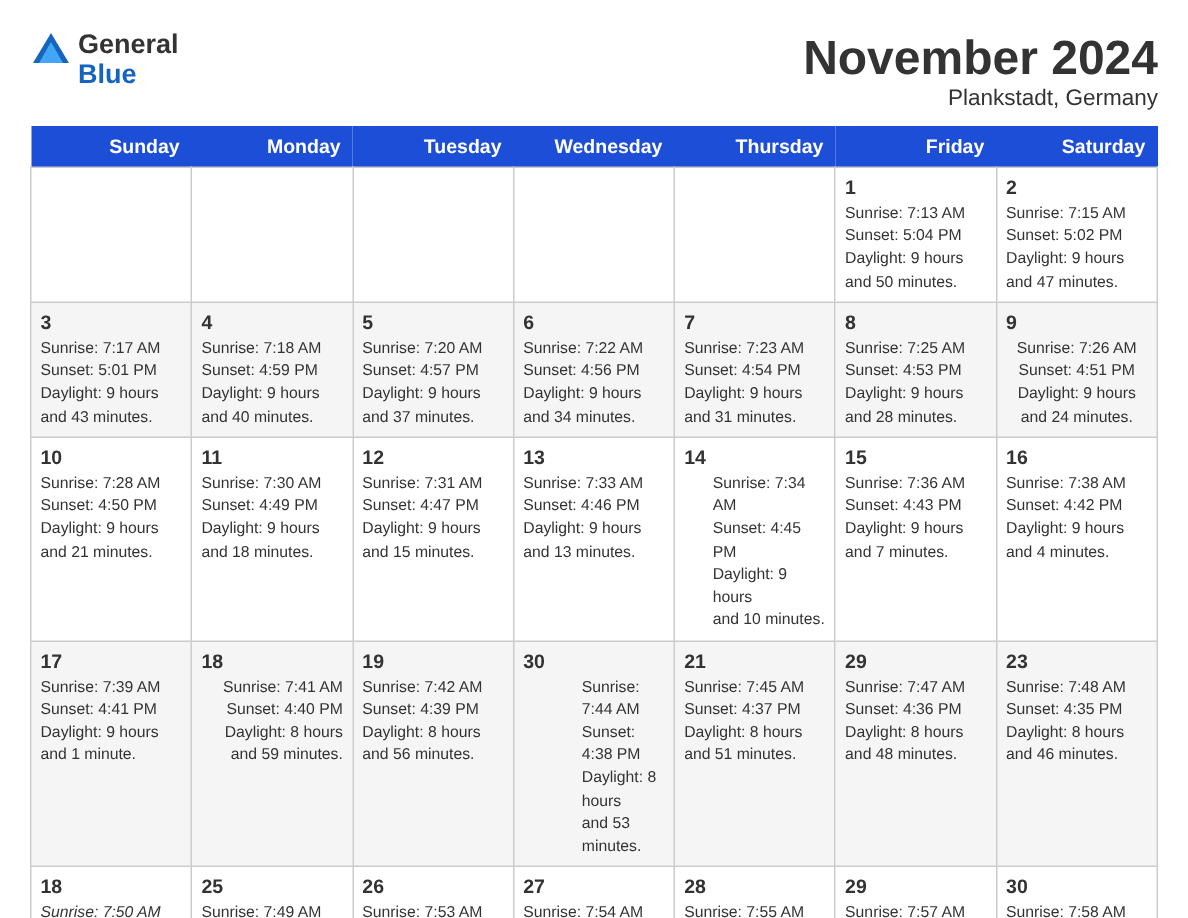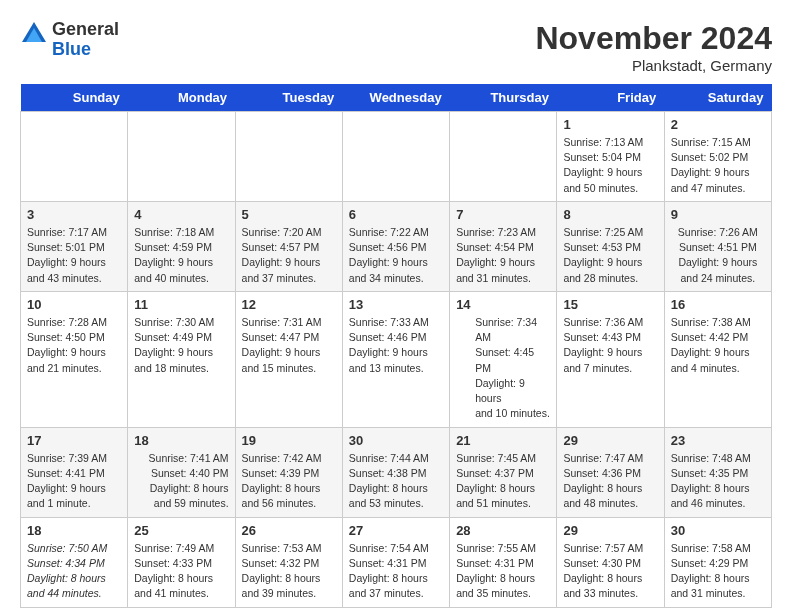--- a/index.html
+++ b/index.html
@@ -258,21 +258,21 @@
         </td>
         <td>
           <span class="day-number">19</span>
           <div class="day-info" style="white-space: pre-line;">Sunrise: 7:42 AM
 Sunset: 4:39 PM
 Daylight: 8 hours
 and 56 minutes.</div>
         </td>
         <td>
           <span class="day-number">30</span>
-          <div class="day-info" style="white-space: pre-line;">Sunrise: 7:44 AM
+          <div class="day-info" style="white-space: pre-line; margin-left: 39px;">Sunrise: 7:44 AM
 Sunset: 4:38 PM
 Daylight: 8 hours
 and 53 minutes.</div>
         </td>
         <td>
           <span class="day-number">21</span>
           <div class="day-info" style="white-space: pre-line;">Sunrise: 7:45 AM
 Sunset: 4:37 PM
 Daylight: 8 hours
 and 51 minutes.</div>

